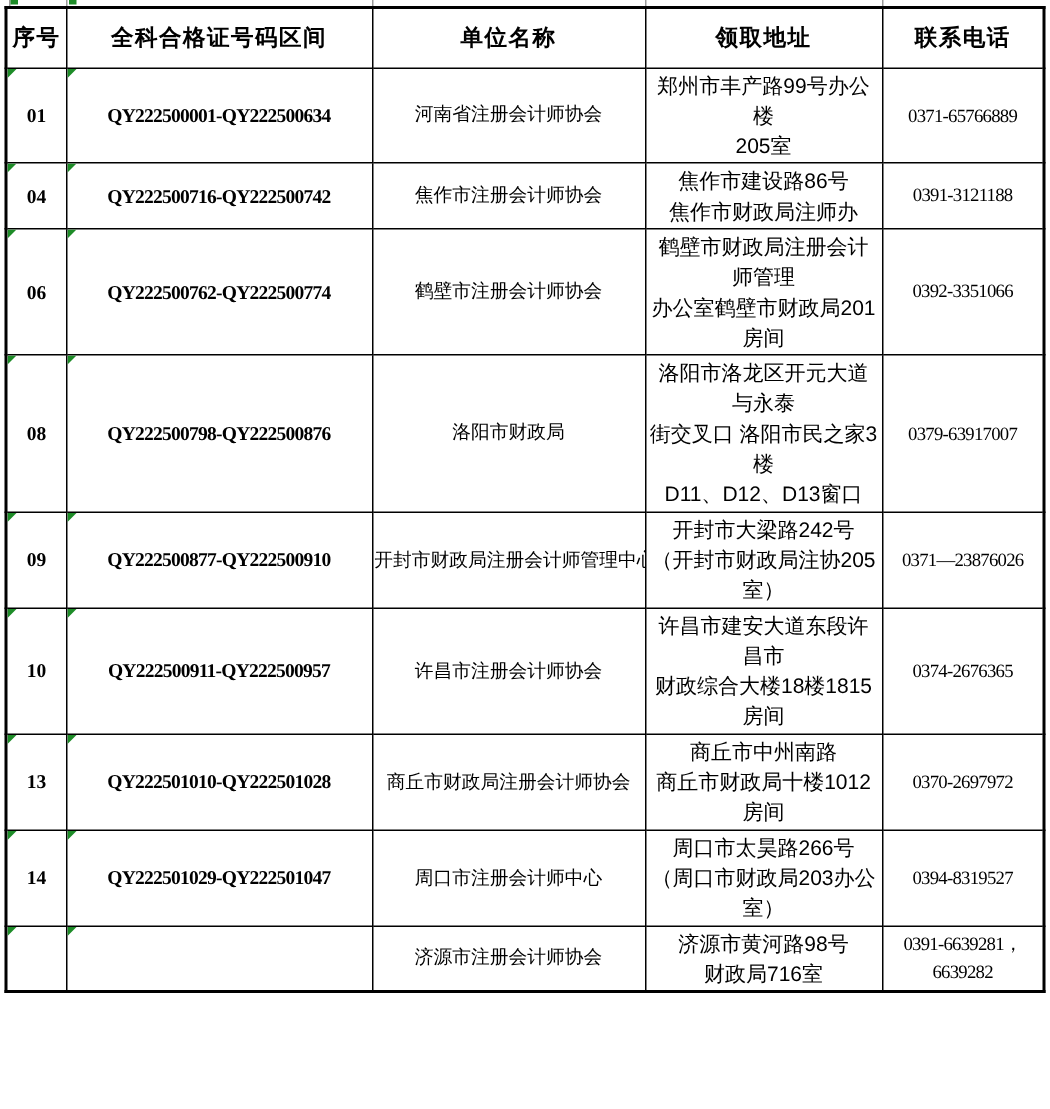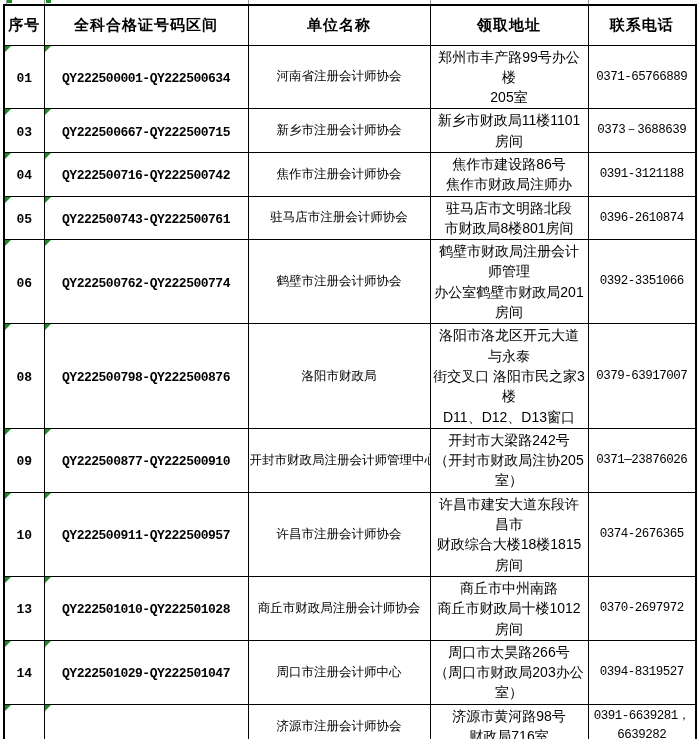--- a/index.html
+++ b/index.html
@@ -33,26 +33,26 @@
   tbody tr:nth-child(12){height:39px;}
   tbody tr:nth-child(13){height:41px;}
   tbody tr:nth-child(14){height:39px;}
   tbody tr:nth-child(15){height:42px;}
   tbody tr:nth-child(16){height:39px;}
   tbody tr:nth-child(17){height:39px;}
 
   td.flag{position:relative;}
   .tri{position:absolute;top:0;left:0;width:0;height:0;
     border-top:6px solid #1e8c28;border-right:6px solid transparent;}
-  .num,.range-txt{font-family:Liberation Mono, monospace;font-weight:bold;margin-top:32px;}
+  .num,.range-txt{font-family:Liberation Serif, serif;font-weight:bold;margin-top:32px;}
   .num{font-size:13px;}
   .range-txt{font-size:13px;letter-spacing:-0.5px;white-space:nowrap;}
   td.unit{font-size:12.5px;white-space:nowrap;padding:1px 1px;}
   td.addr{font-size:14px;line-height:1.45;white-space:pre-line;}
-  td.phone{font-family:Liberation Mono, monospace;
+  td.phone{font-family:Liberation Serif, serif;
     font-size:12.5px;line-height:1.5;white-space:pre-line;letter-spacing:-0.5px;text-align:center;}
 </style>
 </head>
 <body>
 
 <div class="sheet">
 
   <div class="strip top">
     <span class="vline" style="left:6px"></span>
     <span class="vline" style="left:44px"></span>
@@ -91,57 +91,30 @@
       <span class="range-txt">QY222500001-QY222500634</span>
     </td>
     <td class="unit">河南省注册会计师协会</td>
     <td class="addr">郑州市丰产路99号办公楼
 205室</td>
     <td class="phone">0371-65766889</td>
   </tr>
         <tr>
     <td class="flag">
       <span class="tri"></span>
-      <span class="num">03</span>
-    </td>
-    <td class="flag">
-      <span class="tri"></span>
-      <span class="range-txt">QY222500667-QY222500715</span>
-    </td>
-    <td class="unit">新乡市注册会计师协会</td>
-    <td class="addr">新乡市财政局11楼1101房间</td>
-    <td class="phone">0373－3688639</td>
-  </tr>
-        <tr>
-    <td class="flag">
-      <span class="tri"></span>
       <span class="num">04</span>
     </td>
     <td class="flag">
       <span class="tri"></span>
       <span class="range-txt">QY222500716-QY222500742</span>
     </td>
     <td class="unit">焦作市注册会计师协会</td>
     <td class="addr">焦作市建设路86号
 焦作市财政局注师办</td>
     <td class="phone">0391-3121188</td>
-  </tr>
-        <tr>
-    <td class="flag">
-      <span class="tri"></span>
-      <span class="num">05</span>
-    </td>
-    <td class="flag">
-      <span class="tri"></span>
-      <span class="range-txt">QY222500743-QY222500761</span>
-    </td>
-    <td class="unit">驻马店市注册会计师协会</td>
-    <td class="addr">驻马店市文明路北段
-市财政局8楼801房间</td>
-    <td class="phone">0396-2610874</td>
   </tr>
         <tr>
     <td class="flag">
       <span class="tri"></span>
       <span class="num">06</span>
     </td>
     <td class="flag">
       <span class="tri"></span>
       <span class="range-txt">QY222500762-QY222500774</span>
     </td>

